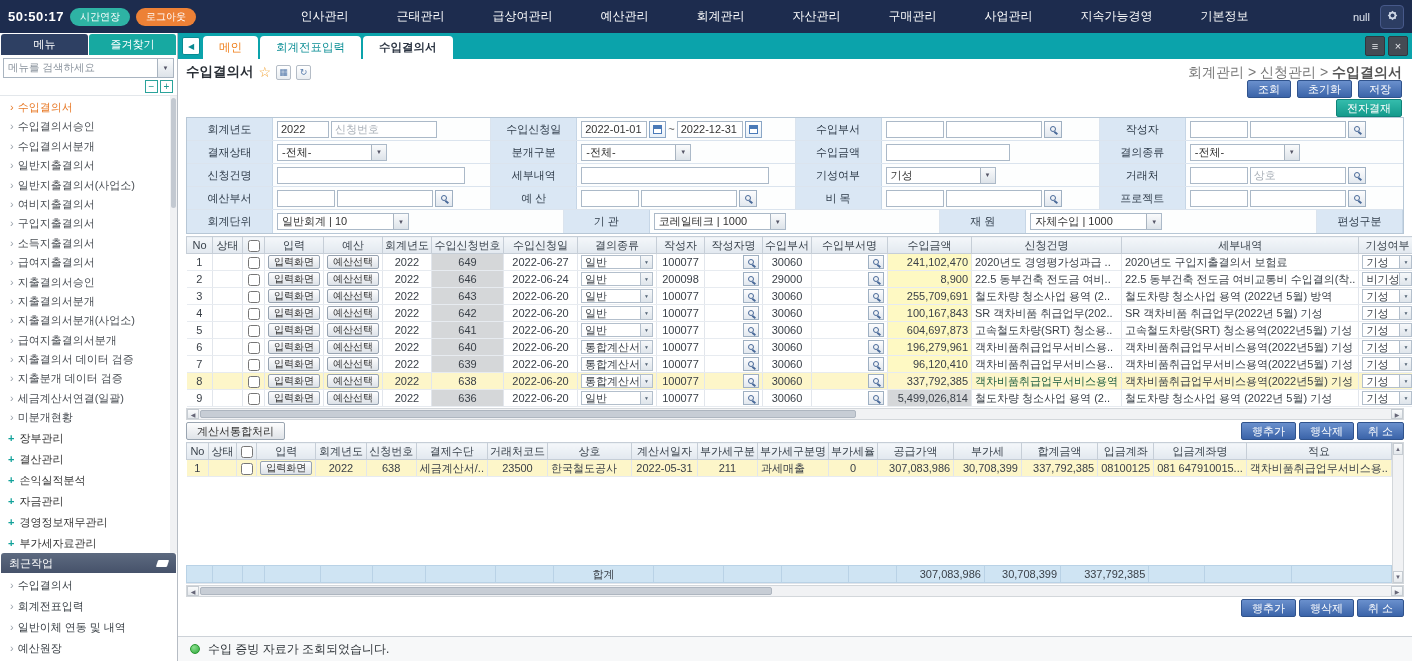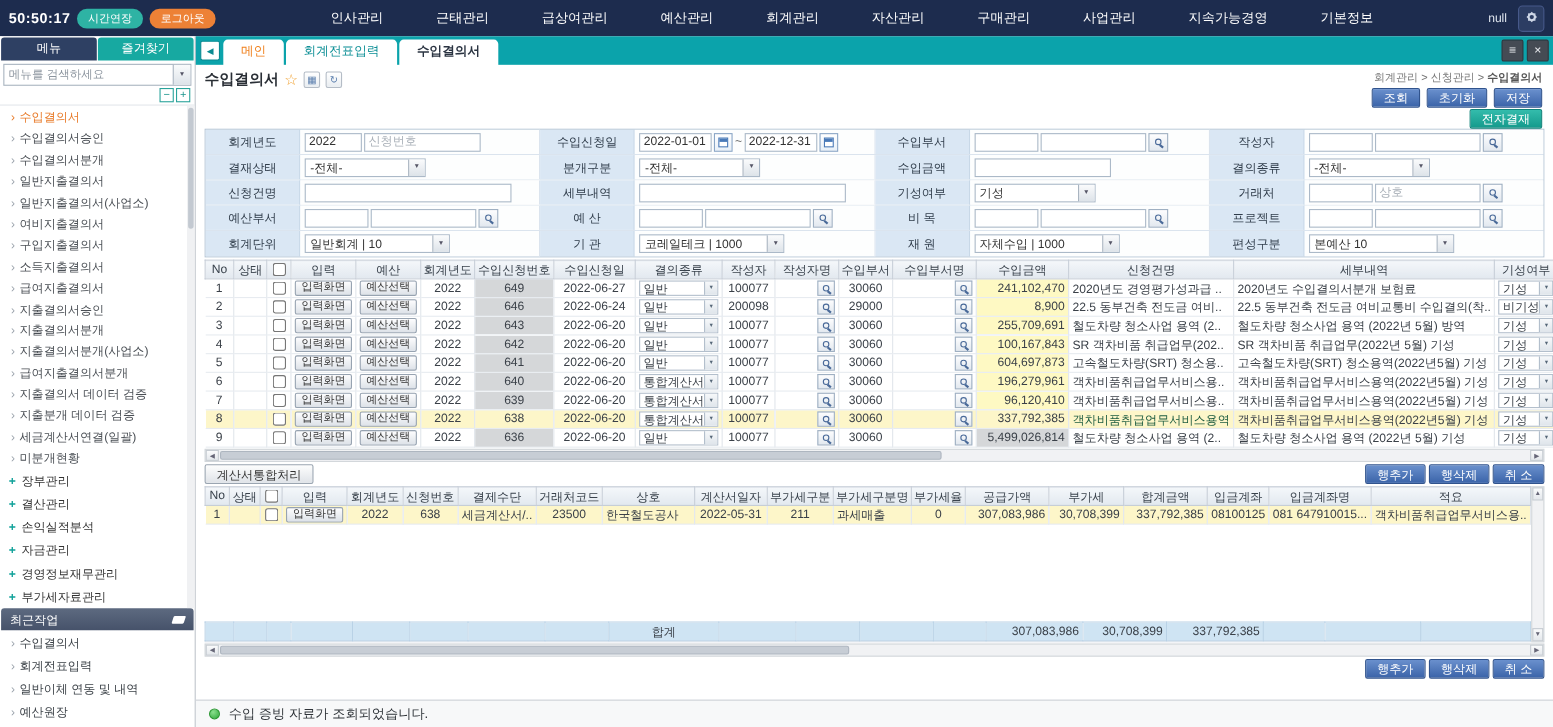--- a/index.html
+++ b/index.html
@@ -53,21 +53,21 @@
 .strip-right{display:flex;gap:3px;align-self:center}
 .win-btn{width:20px;height:20px;background:#454b54;border:1px solid #31363e;color:#e8eaee;font-size:11px;border-radius:2px;cursor:pointer;line-height:17px}
 .content{flex:1;background:#fff;padding:0 8px;display:flex;flex-direction:column;min-height:0;overflow:hidden}
 
 
 .page-header{height:58px;position:relative;flex:none}
 .title-row{display:flex;align-items:center;gap:5px;padding-top:4px}
 .page-title{font-size:13.5px;font-weight:bold;color:#2a2f36}
 .star{color:#f0a030;font-size:14px;cursor:pointer}
 .mini-ic{width:15px;height:15px;border:1px solid #b4bcc6;background:linear-gradient(#fff,#e9edf1);color:#5b7fae;font-size:9px;display:inline-flex;align-items:center;justify-content:center;border-radius:2px;cursor:pointer}
-.crumb{position:absolute;right:2px;top:5px;font-size:10px;color:#777}
+.crumb{position:absolute;right:2px;top:5px;font-size:14px;color:#777}
 .crumb .cur{color:#555;font-weight:bold}
 .hdr-btns{position:absolute;right:2px;top:21px;display:flex;gap:6px}
 .hdr-btns2{position:absolute;right:2px;top:40px;z-index:5}
 .btn{height:18px;font-size:11px;padding:0 10px;border-radius:2px;cursor:pointer;white-space:nowrap}
 .btn.blue{background:linear-gradient(#6a90cd,#3b64a9);border:1px solid #30538d;color:#fff}
 .btn.teal{background:linear-gradient(#34bcac,#149a8c);border:1px solid #0f8379;color:#fff}
 .btn.green{background:linear-gradient(#58c455,#2f9f41);border:1px solid #278c38;color:#fff;height:17px;font-size:10.5px}
 .btn.gray{background:linear-gradient(#fdfdfd,#dfe3e8);border:1px solid #9aa5b1;color:#333}
 
 
@@ -386,26 +386,20 @@
               </span>
             </div>
             <div class="f-label">재 원</div>
             <div class="f-field">
               <span class="selbox" style="width:132px">
                 <span class="txt">자체수입 | 1000</span>
                 <span class="dd">▼</span>
               </span>
             </div>
             <div class="f-label">편성구분</div>
-            <div class="f-field">
-              <span class="selbox" style="width:132px">
-                <span class="txt">본예산 10</span>
-                <span class="dd">▼</span>
-              </span>
-            </div>
           </div>
         </div>
 
       <div class="grid1-zone">
         <table class="grid" id="grid1">
             <colgroup>
               <col style="width:26px">
               <col style="width:30px">
               <col style="width:22px">
               <col style="width:56px">
@@ -461,21 +455,21 @@
                 <td class="tc">100077</td>
                 <td class="srch"><span class="sbtn cell">
                     <span class="mag"></span>
                   </span></td>
                 <td class="tc">30060</td>
                 <td class="srch"><span class="sbtn cell">
                     <span class="mag"></span>
                   </span></td>
                 <td class="num amt">241,102,470</td>
                 <td class="">2020년도 경영평가성과급 ..</td>
-                <td>2020년도 수입결의서분개 보험료</td>
+                <td>2020년도 구입지출결의서 보험료</td>
                 <td>
                   <span class="cellsel">
                     <span>기성</span>
                     <span class="dda">▼</span>
                   </span>
                 </td>
               </tr>
               <tr class="">
                 <td class="tc">2</td>
                 <td></td>

